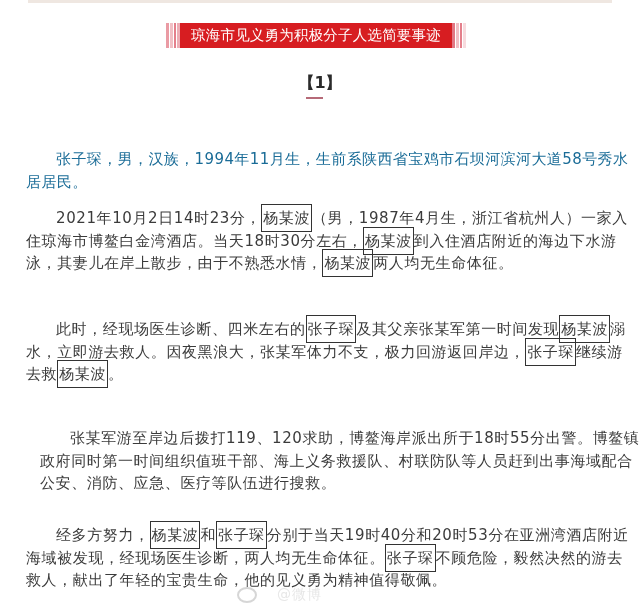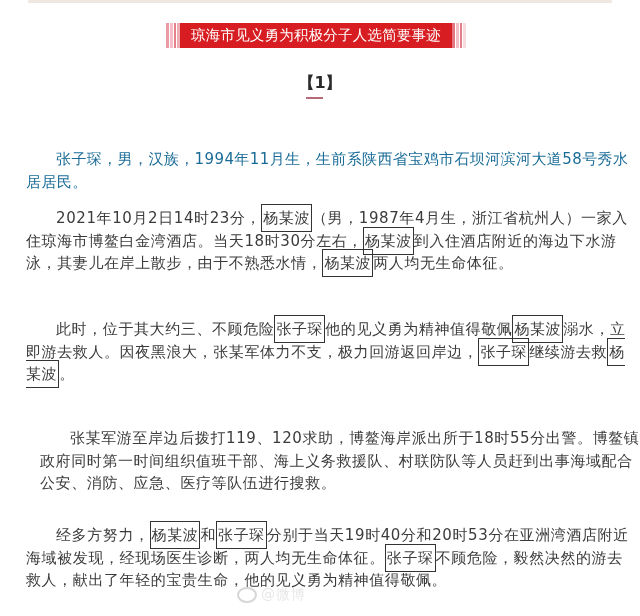--- a/index.html
+++ b/index.html
@@ -104,21 +104,21 @@
       padding: 4px 1px;
     }
     .watermark {
       position: absolute;
       left: 237px;
       top: 582px;
       width: 200px;
       height: 26px;
       display: flex;
       align-items: center;
-      gap: 4px;
+      gap: 20px;
       pointer-events: none;
     }
     .watermark-logo {
       width: 20px;
       height: 16px;
       border-radius: 50%;
       border: 2px solid rgba(200,200,200,0.75);
       box-sizing: border-box;
     }
     .watermark-text {
@@ -151,21 +151,21 @@
 <div class="section-num">【1】</div>
 <div class="section-rule"></div>
 
 <p class="para intro">张子琛，男，汉族，1994年11月生，生前系陕西省宝鸡市石坝河滨河大道58号秀水居居民。</p>
 
 <p class="para p1">
   <span>2021年10月2日14时23分，</span><span class="boxed">杨某波</span><span>（男，1987年4月生，浙江省杭州人）一家入住琼海市博鳌白金湾酒店。当天18时30分左右，</span><span class="boxed">杨某波</span><span>到入住酒店附近的海边下水游泳，其妻儿在岸上散步，由于不熟悉水情，</span><span class="boxed">杨某波</span><span>两人均无生命体征。</span>
 </p>
 
 <p class="para p2">
-  <span>此时，位于其大约三、不顾危险</span><span class="boxed">张子琛</span><span>他的见义勇为精神值得敬佩</span><span class="boxed">杨某波</span><span>溺水，立即游去救人。因夜黑浪大，张某军体力不支，极力回游返回岸边，</span><span class="boxed">张子琛</span><span>继续游去救</span><span class="boxed">杨某波</span><span>。</span>
+  <span>此时，经现场医生诊断、四米左右的</span><span class="boxed">张子琛</span><span>及其父亲张某军第一时间发现</span><span class="boxed">杨某波</span><span>溺水，立即游去救人。因夜黑浪大，张某军体力不支，极力回游返回岸边，</span><span class="boxed">张子琛</span><span>继续游去救</span><span class="boxed">杨某波</span><span>。</span>
 </p>
 
 <p class="para p3">
   <span>张某军游至岸边后拨打119、120求助，博鳌海岸派出所于18时55分出警。博鳌镇政府同时第一时间组织值班干部、海上义务救援队、村联防队等人员赶到出事海域配合公安、消防、应急、医疗等队伍进行搜救。</span>
 </p>
 
 <p class="para p4">
   <span>经多方努力，</span><span class="boxed">杨某波</span><span>和</span><span class="boxed">张子琛</span><span>分别于当天19时40分和20时53分在亚洲湾酒店附近海域被发现，经现场医生诊断，两人均无生命体征。</span><span class="boxed">张子琛</span><span>不顾危险，毅然决然的游去救人，献出了年轻的宝贵生命，他的见义勇为精神值得敬佩。</span>
 </p>
 

